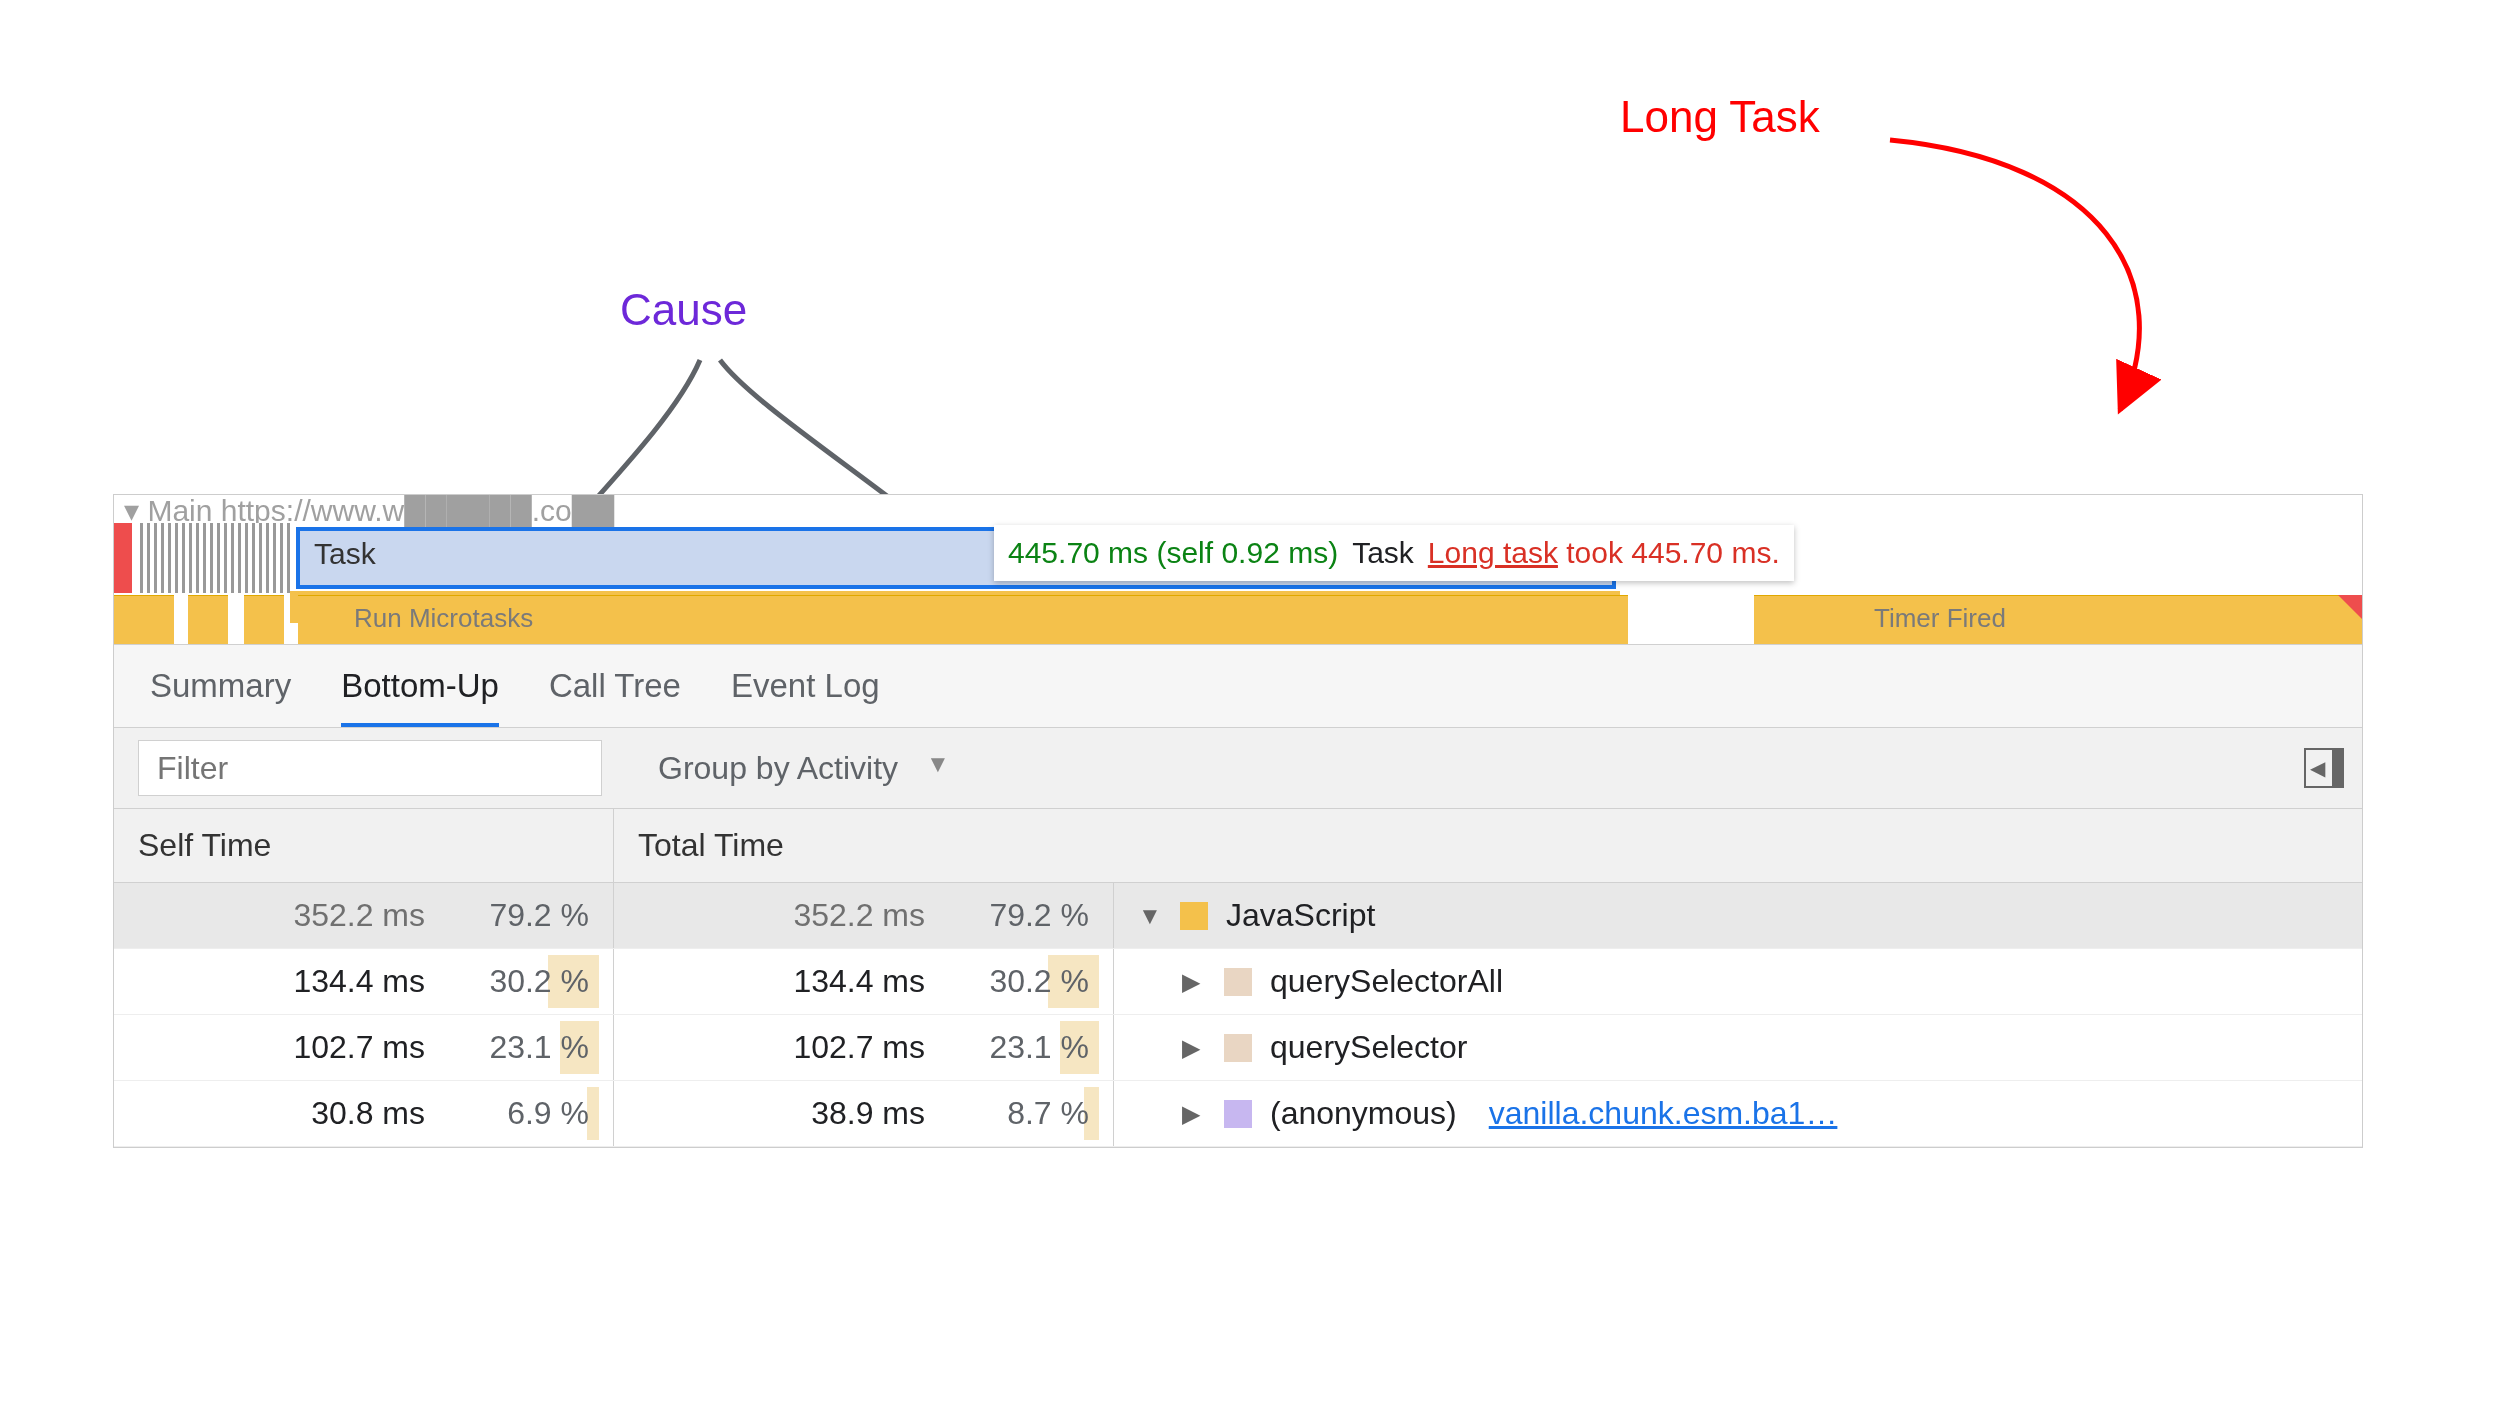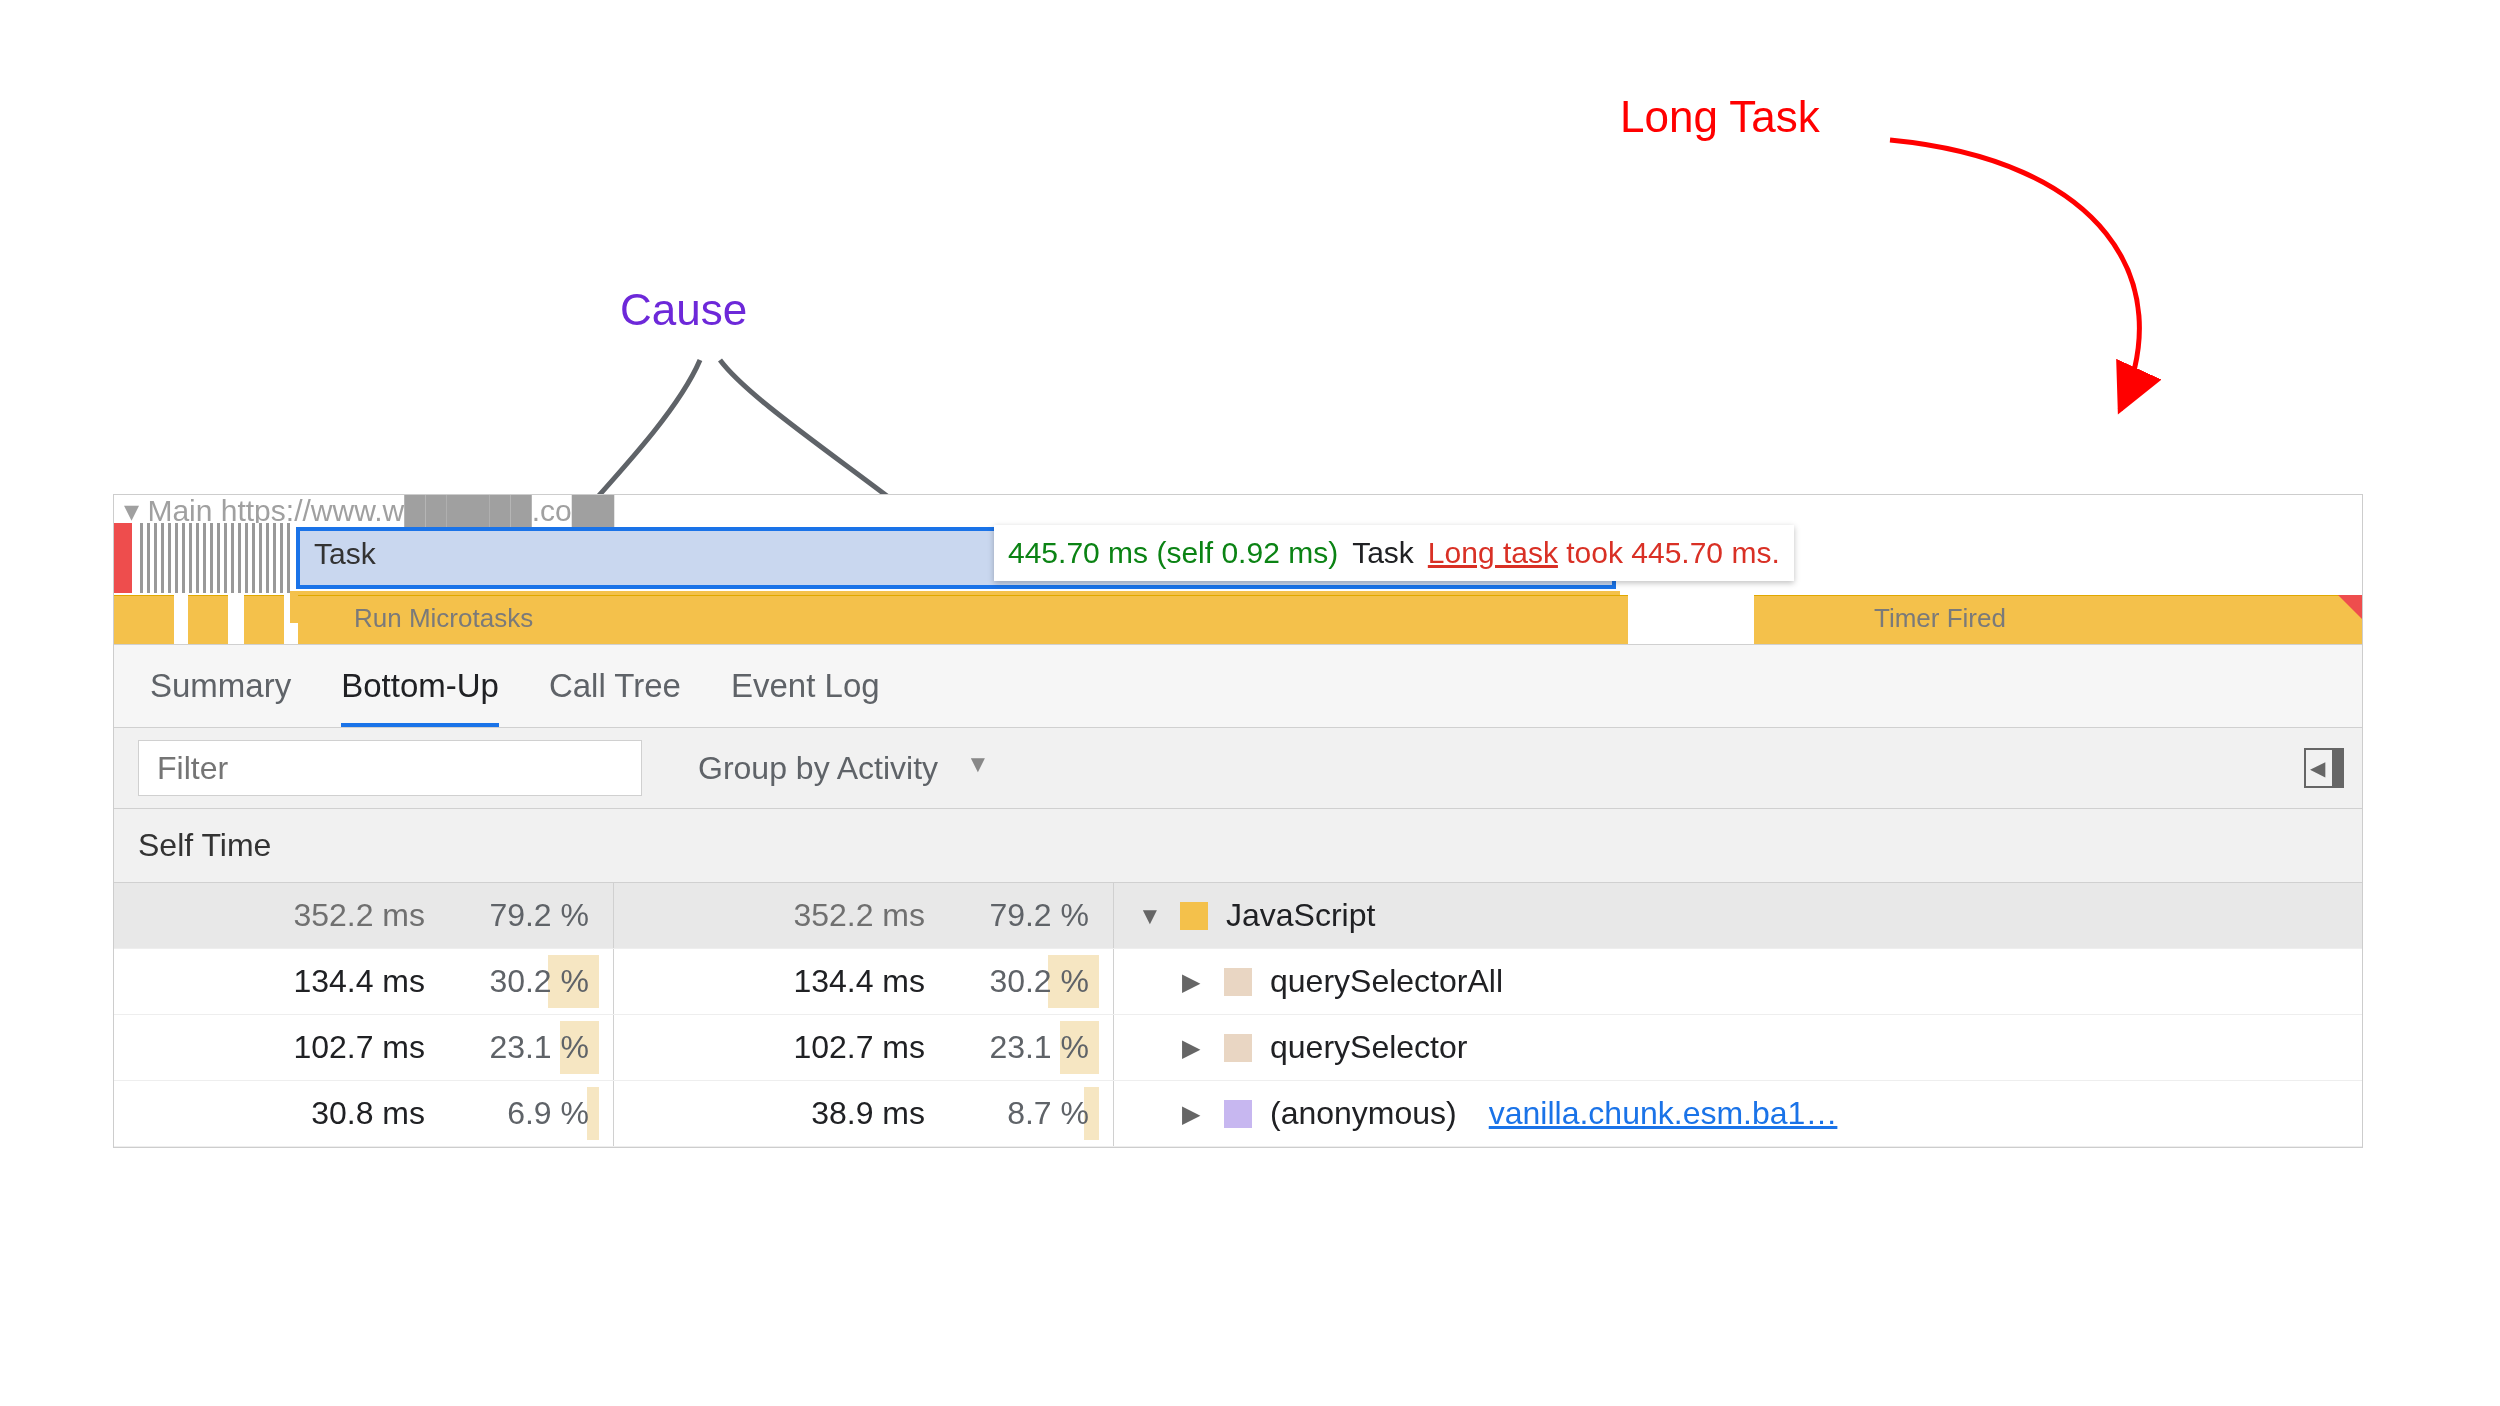--- a/index.html
+++ b/index.html
@@ -98,21 +98,21 @@
   .filterbar {
     display: flex; align-items: center;
     padding: 12px 24px;
     border-bottom: 1px solid #d0d0d0;
     background: #f1f1f1;
     font-size: 32px;
     color: #5f6368;
     position: relative;
   }
   .filterbar input {
-    width: 504px; height: 56px;
+    width: 464px; height: 56px;
     border: 1px solid #d0d0d0; background:#fff;
     font-size: 32px; color:#5f6368;
     padding: 0 18px;
   }
   .filterbar .group {
     margin-left: 56px;
     display: flex; gap: 28px;
   }
   .filterbar .dd { color:#888; font-size:24px; }
   .filterbar .dock {
@@ -231,20 +231,21 @@
       <span>Group by Activity</span>
       <span class="dd">▼</span>
     </div>
     <div class="dock">
         <span class="tri">◀</span>
       </div>
   </div>
 
   <div class="thead">
     <div>Self Time</div>
+    <div>Total Time</div>
   </div>
 
   <div class="tbody" id="tbody">
       <div class="row sel">
         <div class="cell-time">
           <span class="ms" style="color: rgb(112, 112, 112);">352.2 ms</span>
           <span class="pct">79.2 %</span>
         </div>
         <div class="cell-time">
           <span class="ms" style="color: rgb(112, 112, 112);">352.2 ms</span>

